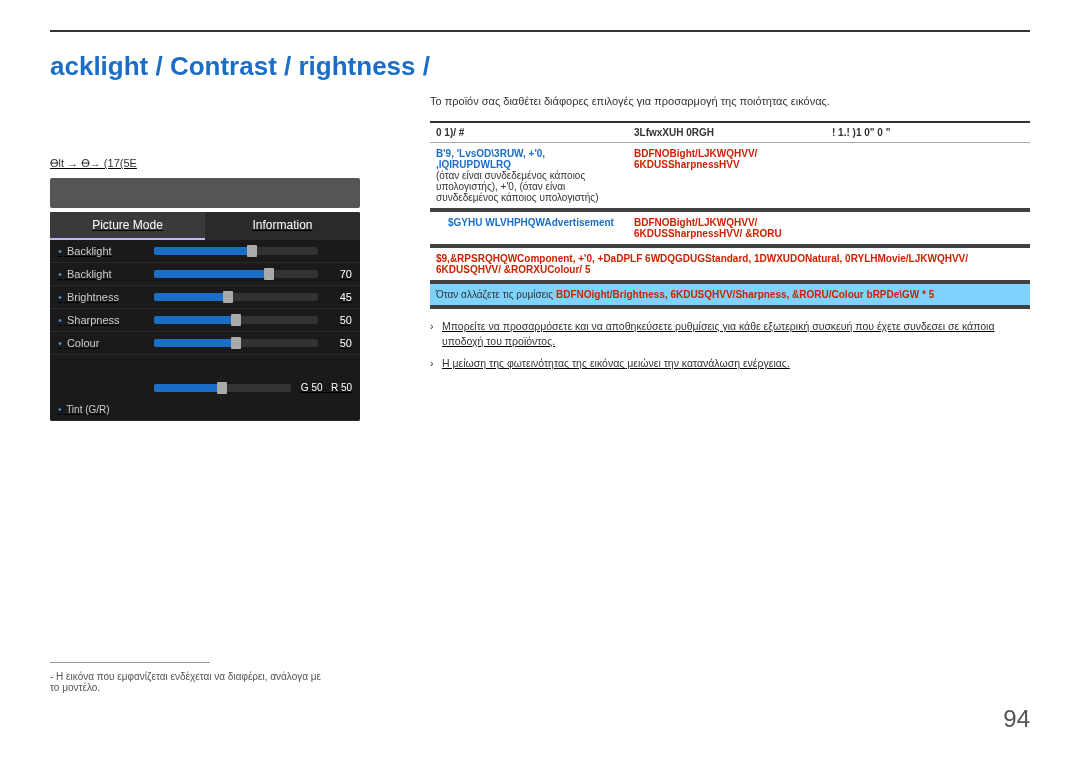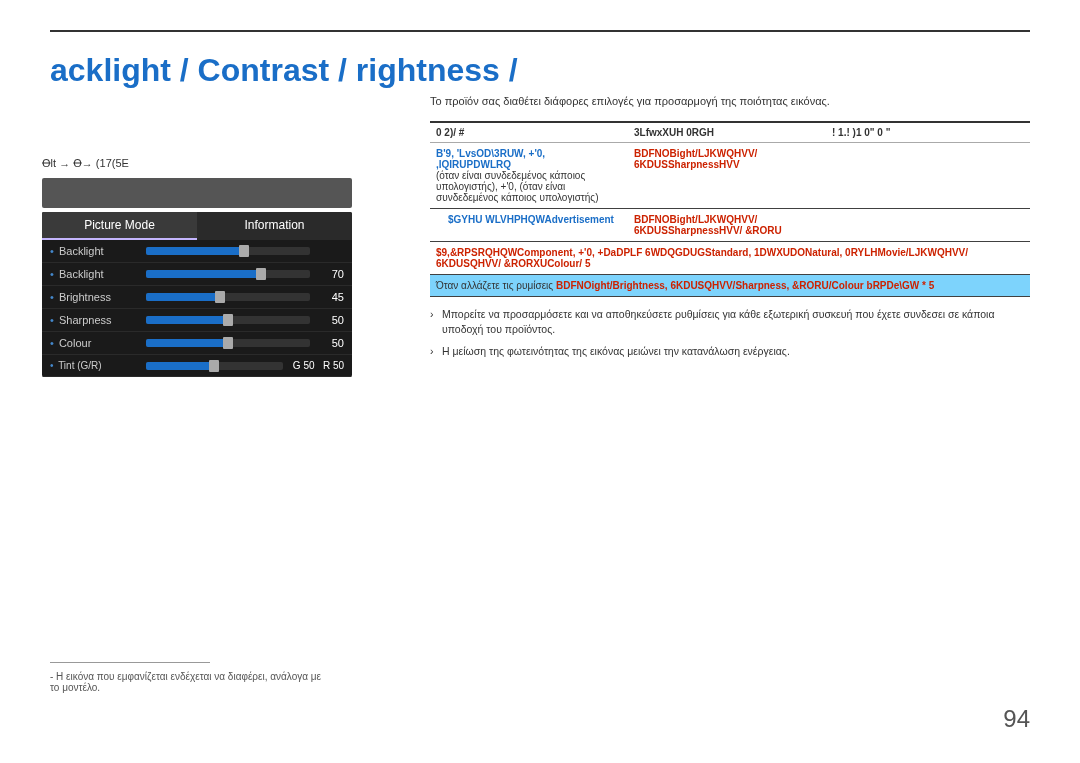--- a/index.html
+++ b/index.html
@@ -26,32 +26,33 @@
       background: #333;
       margin-bottom: 18px;
     }
 
     
     .title-section {
       margin-bottom: 20px;
     }
 
     .title-main {
-      font-size: 32px;
+      font-size: 26px;
       font-weight: bold;
       color: #1a6ec7;
       line-height: 1.3;
     }
 
     
     .left-column {
       position: absolute;
-      left: 42px;
+      left: 50px;
       top: 155px;
       width: 340px;
+      text-decoration: underline;
     }
 
     .menu-label {
       font-size: 11px;
       color: #333;
       margin-bottom: 8px;
     }
 
     .menu-screen {
       width: 310px;
@@ -166,26 +167,27 @@
       border-top: 2px solid #333;
       border-bottom: 1px solid #aaa;
       text-align: left;
     }
 
     .info-row td {
       font-size: 10px;
       color: #333;
       padding: 5px 6px;
       vertical-align: top;
-      border-bottom: 1px solid #404040;
+      border-bottom: 4px solid #404040;
     }
 
     
     .bullet-notes {
       margin-top: 10px;
+      text-decoration: underline;
     }
 
     .bullet-note {
       font-size: 10.5px;
       color: #333;
       margin-bottom: 8px;
       padding-left: 12px;
       position: relative;
       line-height: 1.4;
     }
@@ -297,42 +299,42 @@
         <div class="menu-row-label"><span class="dot">•</span> <span>Colour</span></div>
         <div class="menu-bar-container">
           <div class="menu-bar-fill" style="width:50%;">
             <div class="menu-bar-handle"></div>
           </div>
         </div>
         <div class="menu-row-value">50</div>
       </div>
 
       <div class="menu-row">
-        <div class="menu-row-label" style="font-size:10px;"><span class="dot">•</span> <span>Tint (G/R)</span></div>
+        <div class="menu-row-label" style="font-size:10px;margin-top:44px;"><span class="dot">•</span> <span>Tint (G/R)</span></div>
         <div class="menu-bar-container">
           <div class="menu-bar-fill" style="width:50%;">
             <div class="menu-bar-handle"></div>
           </div>
         </div>
         <div class="menu-row-tint" style="font-size:10px; margin-left:4px;">
           <span>G 50</span>
           &nbsp;
           <span>R 50</span>
         </div>
       </div>
     </div>
   </div>
 
   <div class="right-column">
     <p class="right-intro">Το προϊόν σας διαθέτει διάφορες επιλογές για προσαρμογή της ποιότητας εικόνας.</p>
 
     <table class="info-table">
       <thead>
         <tr>
-          <th style="width:33%;">0 2)/ #</th>
+          <th style="width:33%;">0 1)/ #</th>
           <th style="width:33%;">3LfwxXUH 0RGH</th>
           <th style="width:34%;">! 1.! )1  0" 0   "</th>
         </tr>
       </thead>
       <tbody>
 
         <tr class="info-row">
           <td>
             <span style="color:#1a6ec7; font-weight:bold; font-size:10px;">B'9, 'LvsOD\3RUW, +'0, ,lQIRUPDWLRQ</span><br>
             <span style="font-size:10px;">(όταν είναι συνδεδεμένος κάποιος υπολογιστής), +'0,  (όταν είναι συνδεδεμένος κάποιος υπολογιστής)</span>

